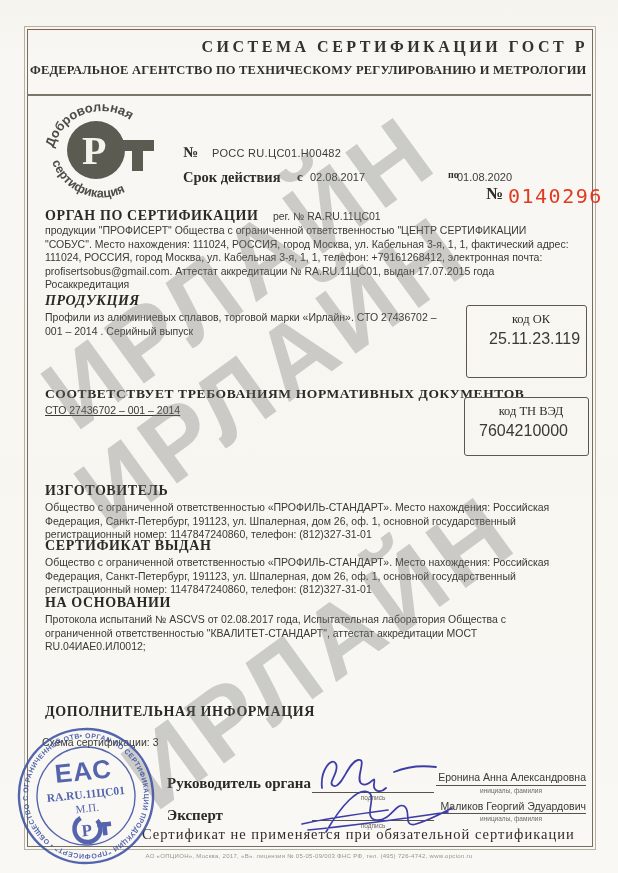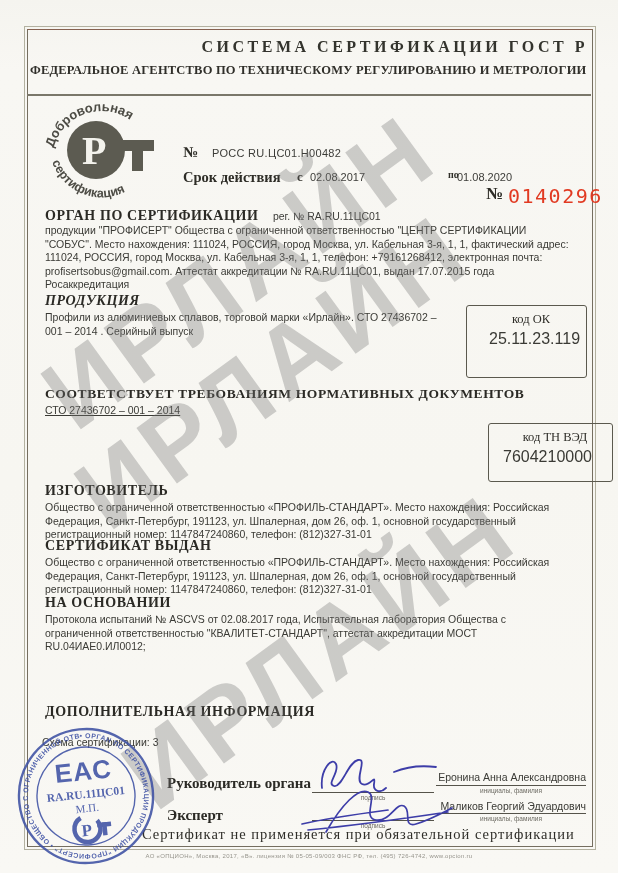--- a/index.html
+++ b/index.html
@@ -95,21 +95,21 @@
 
   <div class="abs sec-h" style="left:45px;top:293px;font-style:italic;">ПРОДУКЦИЯ</div>
   <div class="abs sec-t" style="left:45px;top:311px;width:408px;">Профили из алюминиевых сплавов, торговой марки «Ирлайн».  СТО 27436702 – 001 – 2014 . Серийный выпуск</div>
   <div class="abs codebox" style="left:466px;top:305px;width:119px;height:71px;">
     <div class="code-label">код ОК</div>
     <div class="code-value">25.11.23.119</div>
   </div>
 
   <div class="abs sec-h" style="left:45px;top:386px;font-size:13.5px;">СООТВЕТСТВУЕТ ТРЕБОВАНИЯМ НОРМАТИВНЫХ ДОКУМЕНТОВ</div>
   <div class="abs sec-t" style="left:45px;top:404px;width:400px;text-decoration:underline;">СТО 27436702 – 001 – 2014</div>
-  <div class="abs codebox" style="left:488px;top:397px;width:123px;height:57px;margin-top:26px;">
+  <div class="abs codebox" style="left:464px;top:397px;width:123px;height:57px;">
     <div class="code-label">код ТН ВЭД</div>
     <div class="code-value" style="padding-left:14px;">7604210000</div>
   </div>
 
   <div class="abs sec-h" style="left:45px;top:483px;">ИЗГОТОВИТЕЛЬ</div>
   <div class="abs sec-t" style="left:45px;top:501px;width:530px;">Общество с ограниченной ответственностью «ПРОФИЛЬ-СТАНДАРТ». Место нахождения: Российская Федерация, Санкт-Петербург, 191123, ул. Шпалерная, дом 26, оф. 1, основной государственный регистрационный номер: 1147847240860, телефон: (812)327-31-01</div>
 
   <div class="abs sec-h" style="left:45px;top:538px;">СЕРТИФИКАТ ВЫДАН</div>
   <div class="abs sec-t" style="left:45px;top:556px;width:530px;">Общество с ограниченной ответственностью «ПРОФИЛЬ-СТАНДАРТ». Место нахождения: Российская Федерация, Санкт-Петербург, 191123, ул. Шпалерная, дом 26, оф. 1, основной государственный регистрационный номер: 1147847240860, телефон: (812)327-31-01</div>
 

